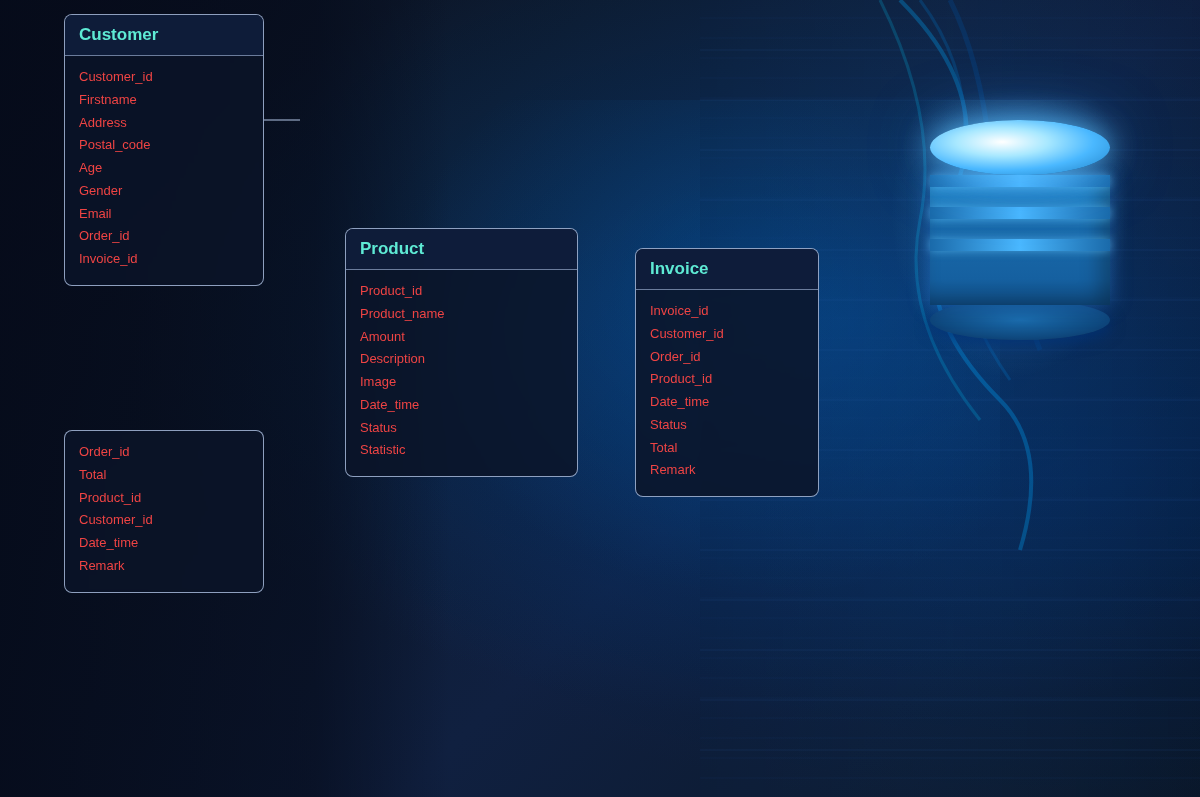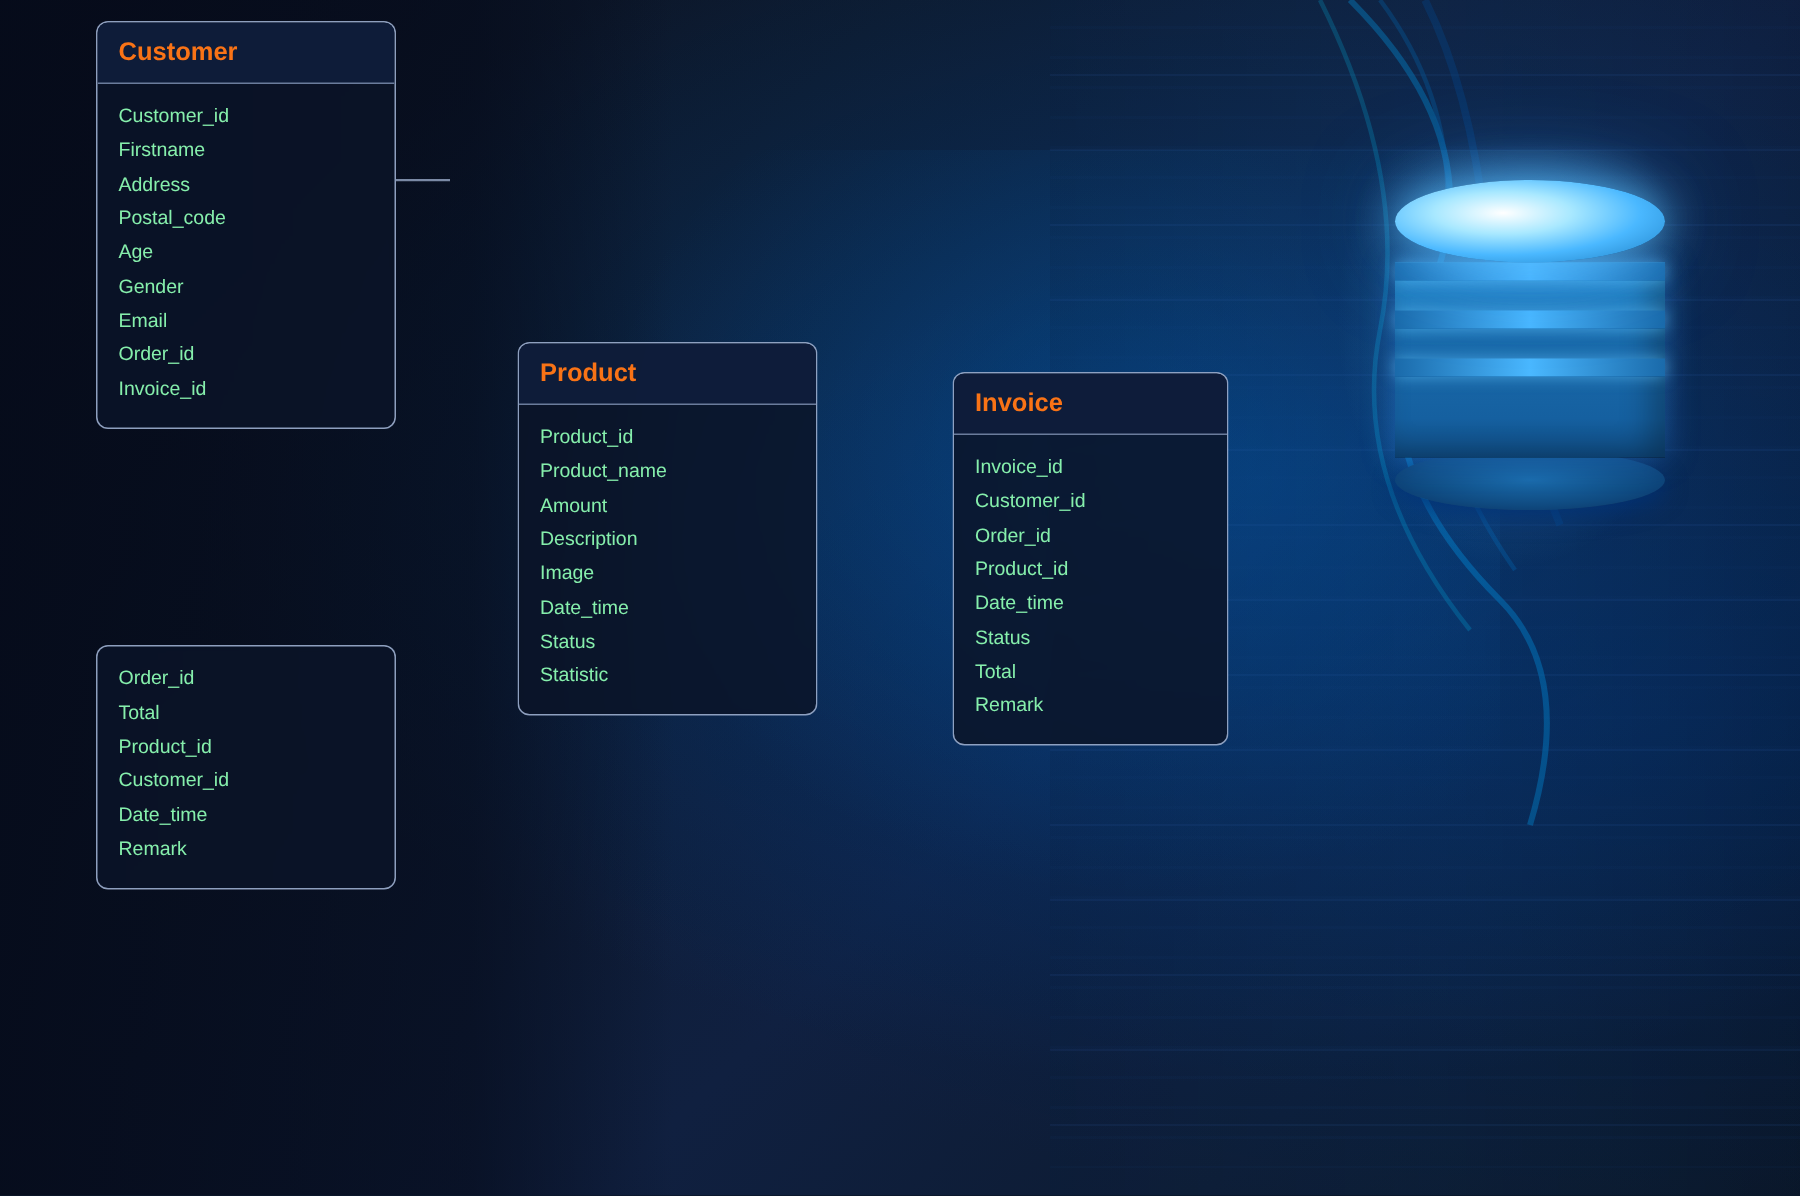--- a/index.html
+++ b/index.html
@@ -123,32 +123,32 @@
       border: 1.5px solid rgba(200, 220, 255, 0.7);
       border-radius: 8px;
       overflow: hidden;
       backdrop-filter: blur(2px);
     }
 
     .table-header {
       padding: 10px 14px;
       font-size: 17px;
       font-weight: bold;
-      color: #f97316;
+      color: #5eead4;
       background: rgba(15, 30, 60, 0.9);
       border-bottom: 1.5px solid rgba(200, 220, 255, 0.5);
     }
 
     .table-fields {
       padding: 10px 14px 14px;
     }
 
     .table-field {
       font-size: 13px;
-      color: #86efac;
+      color: #ef4444;
       line-height: 1.75;
     }
 
     
     .connectors {
       position: absolute;
       inset: 0;
       z-index: 9;
       pointer-events: none;
     }
@@ -248,21 +248,21 @@
     <div class="table-fields">
       <div class="table-field">Order_id</div>
       <div class="table-field">Total</div>
       <div class="table-field">Product_id</div>
       <div class="table-field">Customer_id</div>
       <div class="table-field">Date_time</div>
       <div class="table-field">Remark</div>
     </div>
   </div>
 
-  <div class="db-table" style="left:345px; top:228px; width:200px;">
+  <div class="db-table" style="left:345px; top:228px; width:233px;">
     <div class="table-header">Product</div>
     <div class="table-fields">
       <div class="table-field">Product_id</div>
       <div class="table-field">Product_name</div>
       <div class="table-field">Amount</div>
       <div class="table-field">Description</div>
       <div class="table-field">Image</div>
       <div class="table-field">Date_time</div>
       <div class="table-field">Status</div>
       <div class="table-field">Statistic</div>

